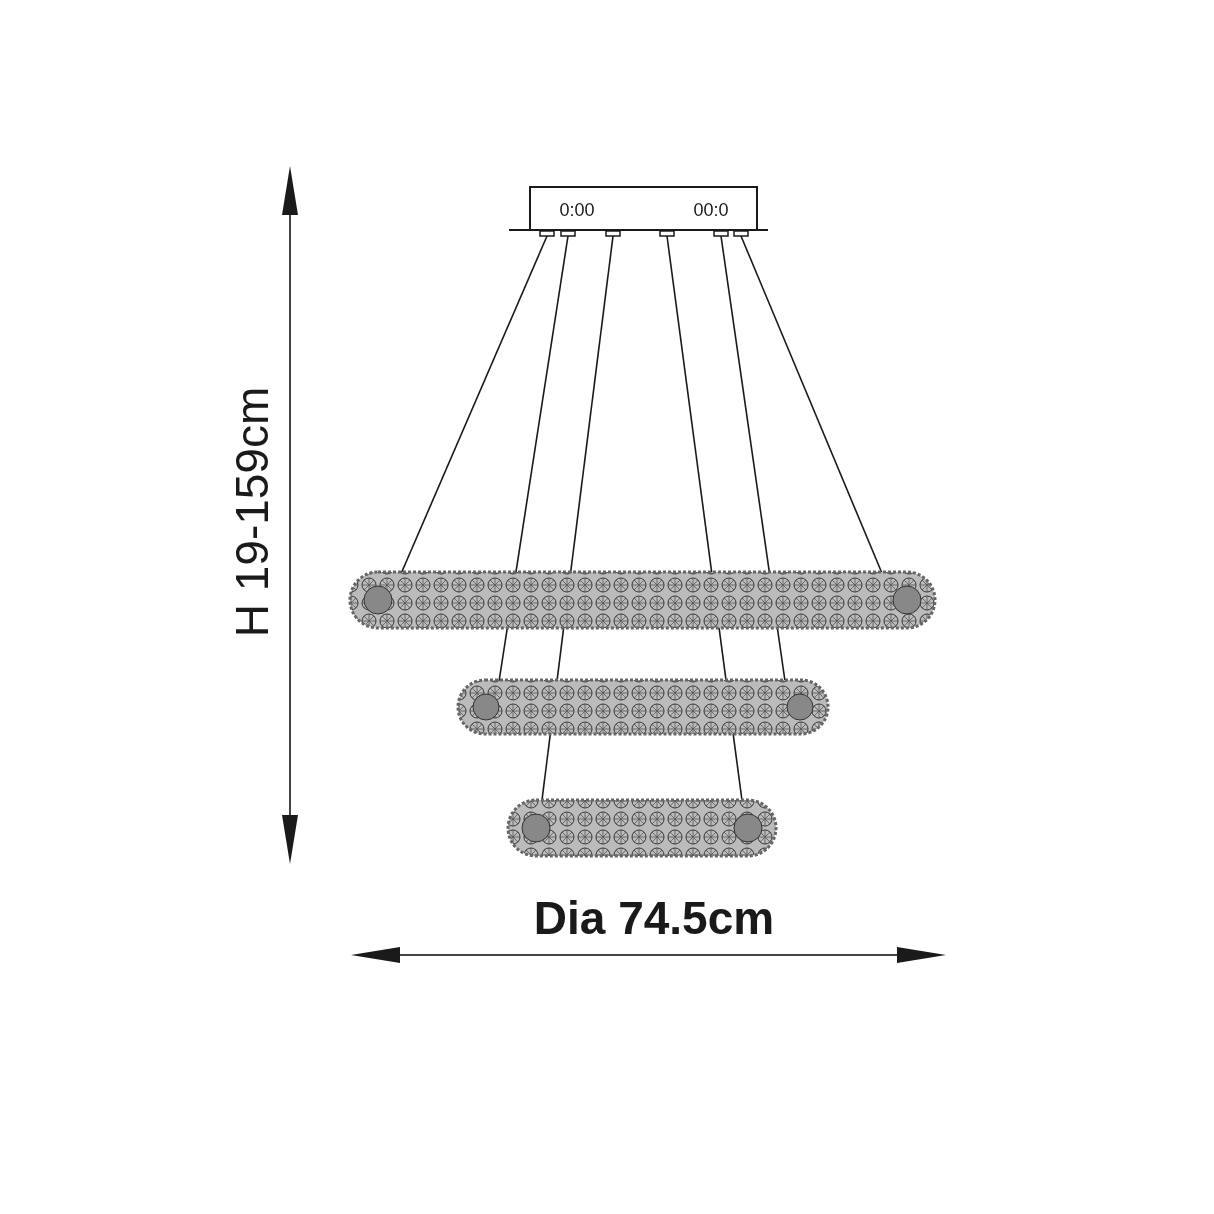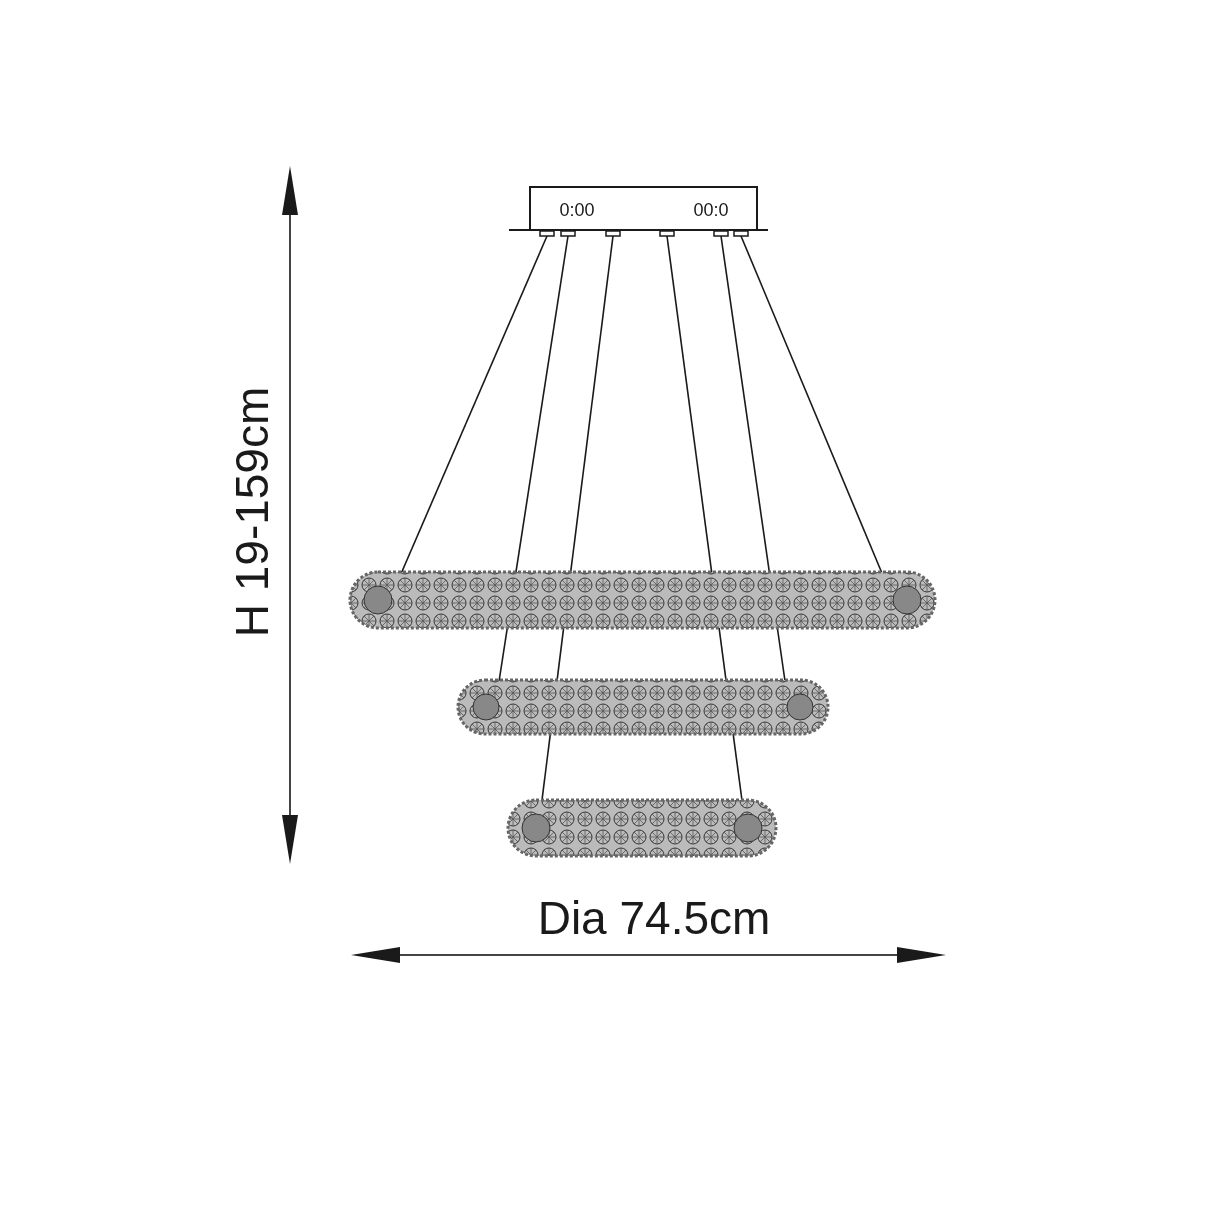--- a/index.html
+++ b/index.html
@@ -1,20 +1,20 @@
 <!DOCTYPE html>
 <html><head>
 <meta charset="utf-8">
 <style>
   html, body { margin:0; padding:0; background:#ffffff; }
   body { width:1214px; height:1214px; position:relative; overflow:hidden; font-family:"Liberation Sans", sans-serif; }
   svg { position:absolute; left:0; top:0; }
   .dim-label { position:absolute; color:#1a1a1a; font-family:"Liberation Sans", sans-serif; font-size:46px; white-space:nowrap; }
   #h-label { left:252px; top:512px; transform:translate(-50%,-50%) rotate(-90deg); }
-  #w-label { left:654px; top:918px; transform:translate(-50%,-50%); }
+  #w-label { left:654px; top:918px; transform:translate(-50%,-50%);font-weight:bold; }
 </style>
 </head>
 <body>
 
 <svg width="1214" height="1214" viewBox="0 0 1214 1214">
   <defs>
     <pattern id="crystal" width="18" height="18" patternUnits="userSpaceOnUse">
       <rect width="18" height="18" fill="#bbbbbb"></rect>
       <circle cx="9" cy="9" r="7" fill="none" stroke="#333" stroke-width="1"></circle>
       <path d="M2 9 L16 9 M9 2 L9 16 M4 4 L14 14 M14 4 L4 14" stroke="#555" stroke-width="0.8"></path>

